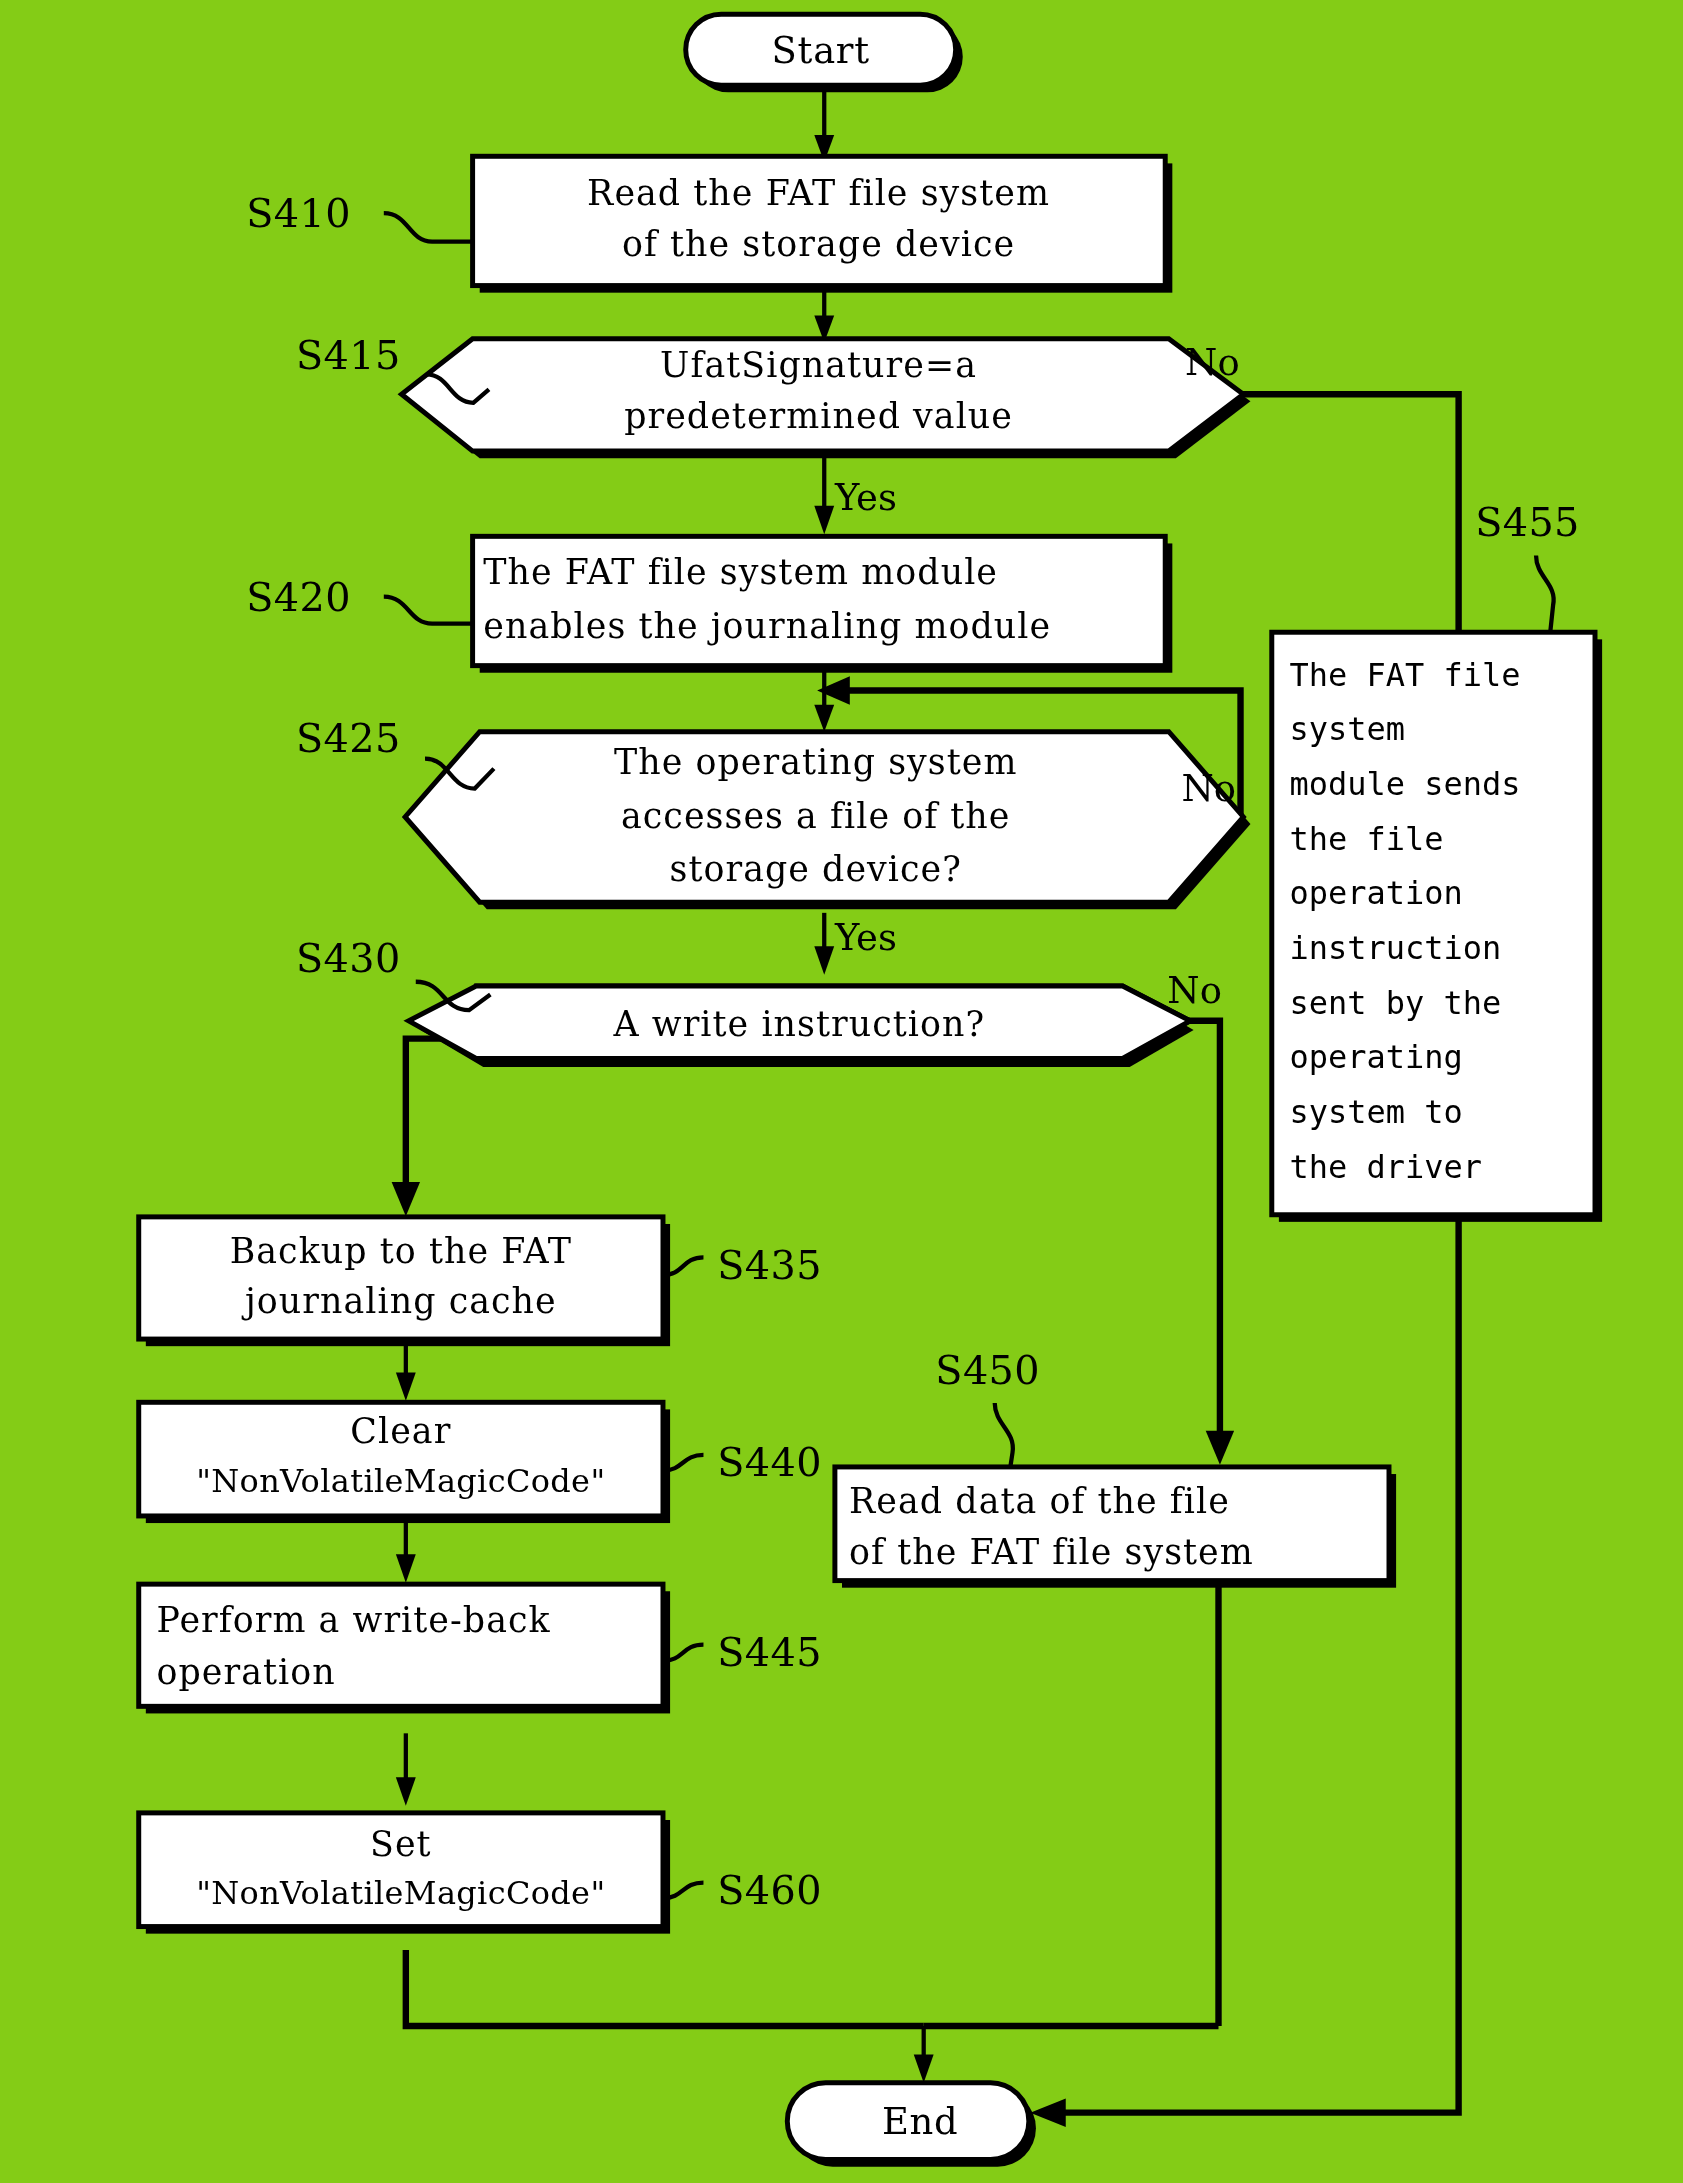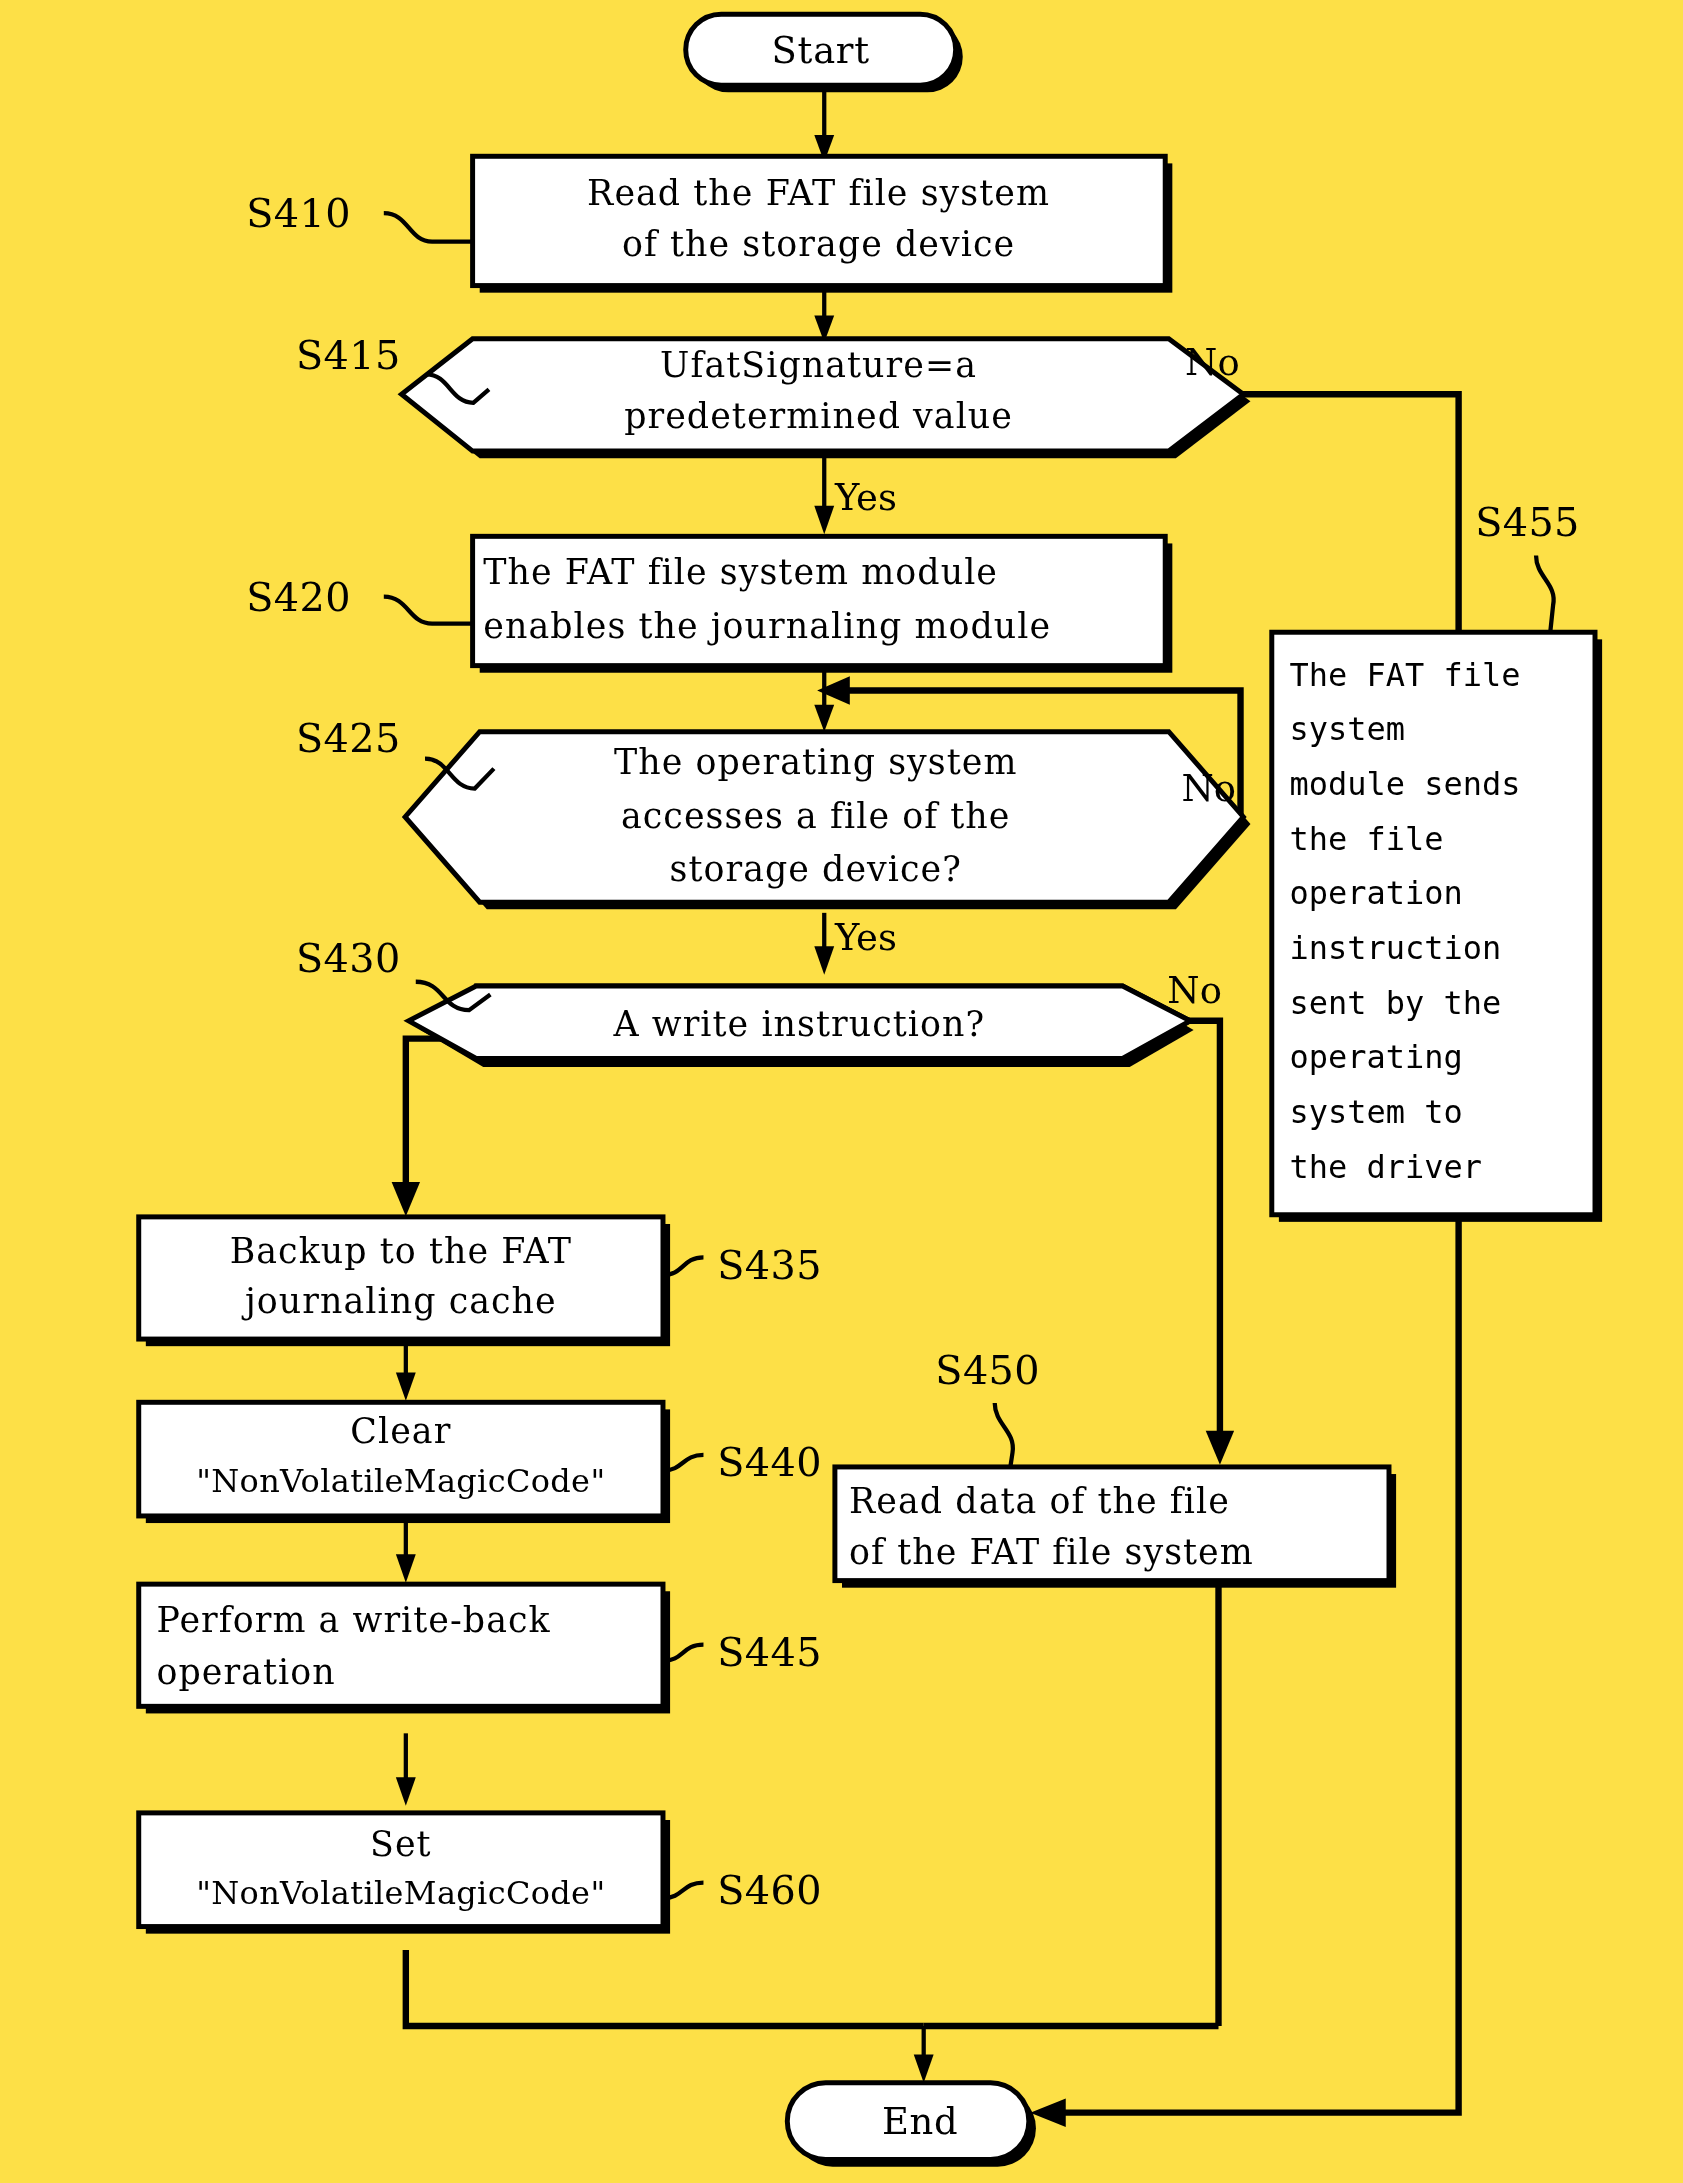--- a/index.html
+++ b/index.html
@@ -4,21 +4,21 @@
 <style>
   html, body {
     margin: 0;
     padding: 0;
     background: #ffffff;
   }
   #page {
     position: relative;
     width: 1684px;
     height: 2183px;
-    background: #fde047;
+    background: #84cc16;
     overflow: hidden;
   }
   svg#flow {
     position: absolute;
     left: 0;
     top: 0;
     width: 1684px;
     height: 2183px;
     display: block;
   }

